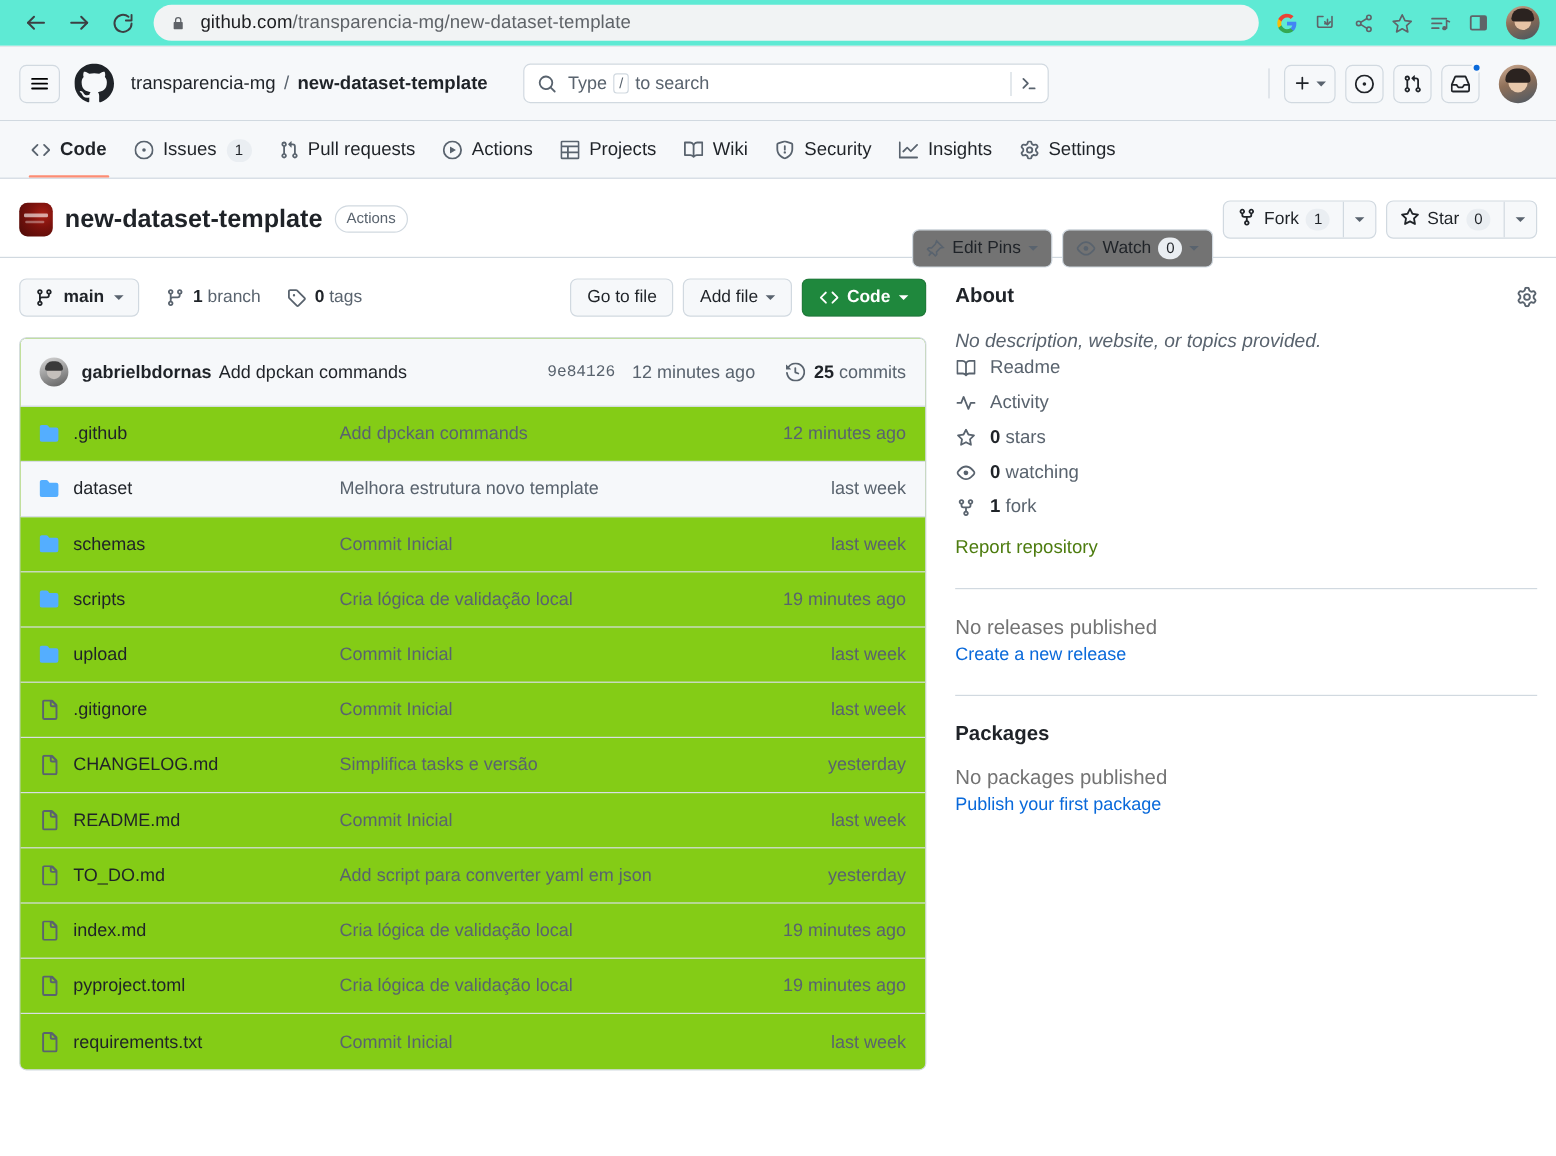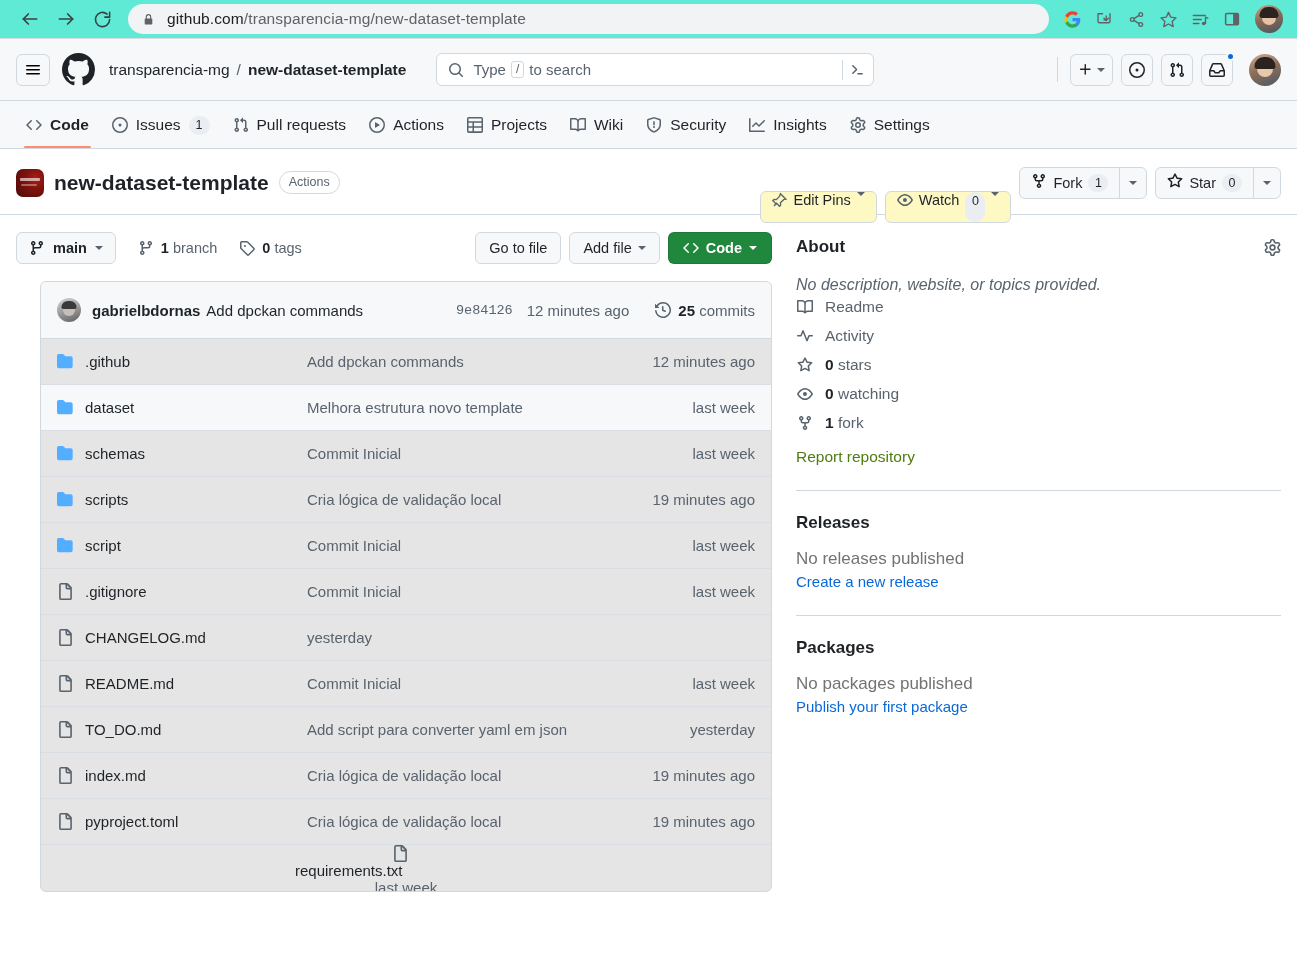--- a/index.html
+++ b/index.html
@@ -216,22 +216,22 @@
   .visibility {
     border:1px solid #d1d9e0; border-radius:20px;
     font-size:12.5px; color:#59636e;
     padding: 1px 9px; line-height: 19px;
   }
   .title-spacer { flex: 1; }
   .action-btns { display:flex; align-items:center; gap: 8px; position:relative; }
   .abtn {
     height: 32px;
     border: 1px solid #d1d9e0; border-radius: 6px;
-    background:#fef9c3;
-    display:flex; gap:6px;
+    background:#737373;
+    display:flex; align-items:center; gap:6px;
     padding: 0 11px; font-size: 14.5px; color:#1f2328;
     cursor:pointer; white-space:nowrap;margin-top:48px;
   }
   .abtn .bi { color:#59636e; display:flex; }
   .num-badge {
     background:#eaeef2; color:#1f2328;
     border-radius:20px; font-size:12.5px;
     padding: 0 6px; line-height:18px; min-width:20px; text-align:center;
   }
   .split {
@@ -288,21 +288,21 @@
     height:32px; border:1px solid rgba(31,35,40,.15); border-radius:6px;
     background:#1f883d; color:#fff;
     display:flex; align-items:center; gap:7px;
     padding:0 14px; font-size:14.5px; font-weight:600; cursor:pointer;
   }
   .code-btn .caret { border-top-color:#fff; }
 
   
   .file-table {
     border:1px solid #d1d9e0; border-radius:6px;
-    overflow:hidden; background:#e5e5e5;margin-left:24px;
+    overflow:hidden; background:#84cc16;
   }
   .commit-bar {
     background:#f6f8fa; border-bottom:1px solid #d1d9e0;
     height:57px; display:flex; align-items:center;
     padding: 0 16px;
   }
   .c-avatar {
     width:24px;height:24px;border-radius:50%; flex-shrink:0;
     margin-right:11px;
     background: linear-gradient(160deg,#d7d7d7 0%,#9b9b9b 50%,#5e5e5e 100%);
@@ -328,21 +328,21 @@
     margin-left: 26px; font-size:15px; color:#59636e; cursor:pointer;
   }
   .c-commits b { color:#1f2328; font-weight:700; }
 
   .frow {
     display:flex; align-items:center;
     height: 46px;
     border-bottom: 1px solid #d8dee4;
     padding: 0 16px;
   }
-  .frow:last-child { border-bottom:none;flex-direction:column; }
+  .frow:last-child { border-bottom:none; }
   .frow.alt { background:#f6f8fa; }
   .f-icon { width: 28px; flex-shrink:0; display:flex; align-items:center; }
   .f-name {
     width: 222px; flex-shrink:0;
     font-size:15px; color:#1f2328; cursor:pointer;
     white-space:nowrap; overflow:hidden; text-overflow:ellipsis;
   }
   .f-msg {
     flex:1; font-size:15px; color:#59636e; cursor:pointer;
     white-space:nowrap; overflow:hidden; text-overflow:ellipsis;
@@ -765,21 +765,21 @@
         <span class="f-msg">Cria lógica de validação local</span>
         <span class="f-time">19 minutes ago</span>
       </div>
 
       <div class="frow">
         <span class="f-icon">
             <svg width="17" height="17" viewBox="0 0 16 16" fill="#54aeff">
               <path d="M.513 1.513A1.75 1.75 0 0 1 1.75 1h3.5c.55 0 1.07.26 1.4.7l.9 1.2a.25.25 0 0 0 .2.1H13a1.75 1.75 0 0 1 1.75 1.75v7.8A1.75 1.75 0 0 1 13 14.3H1.75A1.75 1.75 0 0 1 0 12.55v-9.8c0-.464.184-.909.513-1.237Z"></path>
             </svg>
           </span>
-        <span class="f-name">script</span>
+        <span class="f-name">upload</span>
         <span class="f-msg">Commit Inicial</span>
         <span class="f-time">last week</span>
       </div>
 
       <div class="frow">
         <span class="f-icon">
             <svg width="17" height="17" viewBox="0 0 16 16" fill="#59636e">
               <path d="M2 1.75C2 .784 2.784 0 3.75 0h5.586c.464 0 .909.184 1.237.513l2.914 2.914c.329.328.513.773.513 1.237v9.586A1.75 1.75 0 0 1 12.25 16h-8.5A1.75 1.75 0 0 1 2 14.25Zm1.75-.25a.25.25 0 0 0-.25.25v12.5c0 .138.112.25.25.25h8.5a.25.25 0 0 0 .25-.25V6h-2.75A1.75 1.75 0 0 1 8 4.25V1.5Zm5.75.56v2.19c0 .138.112.25.25.25h2.19Z"></path>
             </svg>
           </span>
@@ -788,20 +788,21 @@
         <span class="f-time">last week</span>
       </div>
 
       <div class="frow">
         <span class="f-icon">
             <svg width="17" height="17" viewBox="0 0 16 16" fill="#59636e">
               <path d="M2 1.75C2 .784 2.784 0 3.75 0h5.586c.464 0 .909.184 1.237.513l2.914 2.914c.329.328.513.773.513 1.237v9.586A1.75 1.75 0 0 1 12.25 16h-8.5A1.75 1.75 0 0 1 2 14.25Zm1.75-.25a.25.25 0 0 0-.25.25v12.5c0 .138.112.25.25.25h8.5a.25.25 0 0 0 .25-.25V6h-2.75A1.75 1.75 0 0 1 8 4.25V1.5Zm5.75.56v2.19c0 .138.112.25.25.25h2.19Z"></path>
             </svg>
           </span>
         <span class="f-name">CHANGELOG.md</span>
+        <span class="f-msg">Simplifica tasks e versão</span>
         <span class="f-time">yesterday</span>
       </div>
 
       <div class="frow">
         <span class="f-icon">
             <svg width="17" height="17" viewBox="0 0 16 16" fill="#59636e">
               <path d="M2 1.75C2 .784 2.784 0 3.75 0h5.586c.464 0 .909.184 1.237.513l2.914 2.914c.329.328.513.773.513 1.237v9.586A1.75 1.75 0 0 1 12.25 16h-8.5A1.75 1.75 0 0 1 2 14.25Zm1.75-.25a.25.25 0 0 0-.25.25v12.5c0 .138.112.25.25.25h8.5a.25.25 0 0 0 .25-.25V6h-2.75A1.75 1.75 0 0 1 8 4.25V1.5Zm5.75.56v2.19c0 .138.112.25.25.25h2.19Z"></path>
             </svg>
           </span>
         <span class="f-name">README.md</span>
@@ -910,21 +911,20 @@
             <path d="M5 5.372v.878c0 .414.336.75.75.75h4.5a.75.75 0 0 0 .75-.75v-.878a2.25 2.25 0 1 1 1.5 0v.878a2.25 2.25 0 0 1-2.25 2.25h-1.5v2.128a2.251 2.251 0 1 1-1.5 0V8.5h-1.5A2.25 2.25 0 0 1 3.5 6.25v-.878a2.25 2.25 0 1 1 1.5 0ZM5 3.25a.75.75 0 1 0-1.5 0 .75.75 0 0 0 1.5 0Zm6.75.75a.75.75 0 1 0 0-1.5.75.75 0 0 0 0 1.5Zm-3 8.75a.75.75 0 1 0-1.5 0 .75.75 0 0 0 1.5 0Z"></path>
           </svg>
         </span>
       <span><b>1</b> <span>fork</span></span>
     </div>
 
     <span class="report-link">Report repository</span>
 
     <div class="side-sep"></div>
 
-    <div class="side-sec-title">Releases</div>
     <div class="side-empty">No releases published</div>
     <span class="blue-link">Create a new release</span>
 
     <div class="side-sep"></div>
 
     <div class="side-sec-title">Packages</div>
     <div class="side-empty">No packages published</div>
     <span class="blue-link">Publish your first package</span>
   </div>
 

